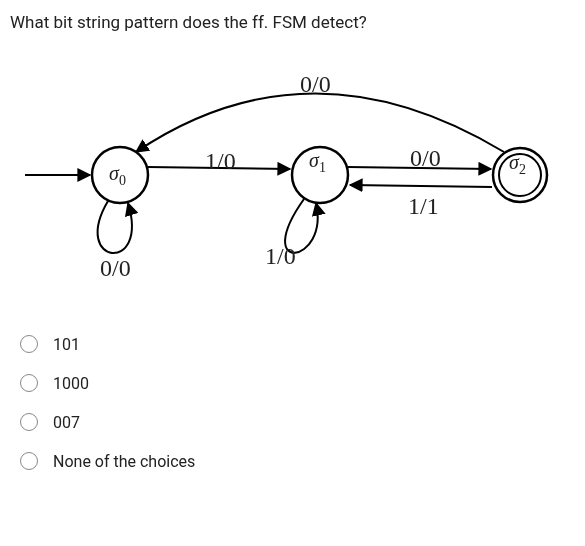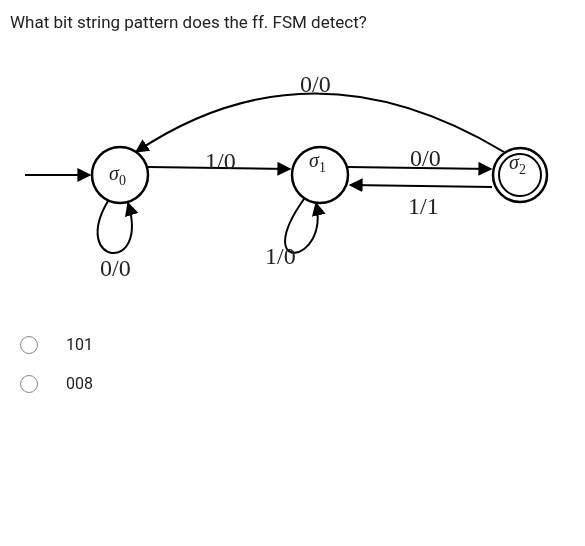--- a/index.html
+++ b/index.html
@@ -30,22 +30,22 @@
   }
   .sub { font-size: 14px; font-style: normal; vertical-align: sub; }
   .edge-label {
     position: absolute;
     font-family: "Times New Roman", serif;
     font-size: 24px;
   }
   .options { padding-left: 10px; }
   .opt {
     display: flex;
-    align-items: flex-end;
-    gap: 28px;
+    align-items: flex-start;
+    gap: 15px;
     padding: 10px 0;
     cursor: pointer;
   }
   .radio {
     width: 16px;
     height: 16px;
     border: 1.5px solid #888;
     border-radius: 50%;
     flex: 0 0 auto;
   }
@@ -102,15 +102,23 @@
   <div class="edge-label" style="left:255px; top:178px;">1/0</div>
 </div>
 
 <div class="options">
   <label class="opt">
     <span class="radio"></span>
     <span class="opt-label">101</span>
   </label>
   <label class="opt">
     <span class="radio"></span>
-    <span class="opt-label">008</span>
+    <span class="opt-label">1000</span>
+  </label>
+  <label class="opt">
+    <span class="radio"></span>
+    <span class="opt-label">007</span>
+  </label>
+  <label class="opt">
+    <span class="radio"></span>
+    <span class="opt-label">None of the choices</span>
   </label>
 </div>
 
 </body></html>

